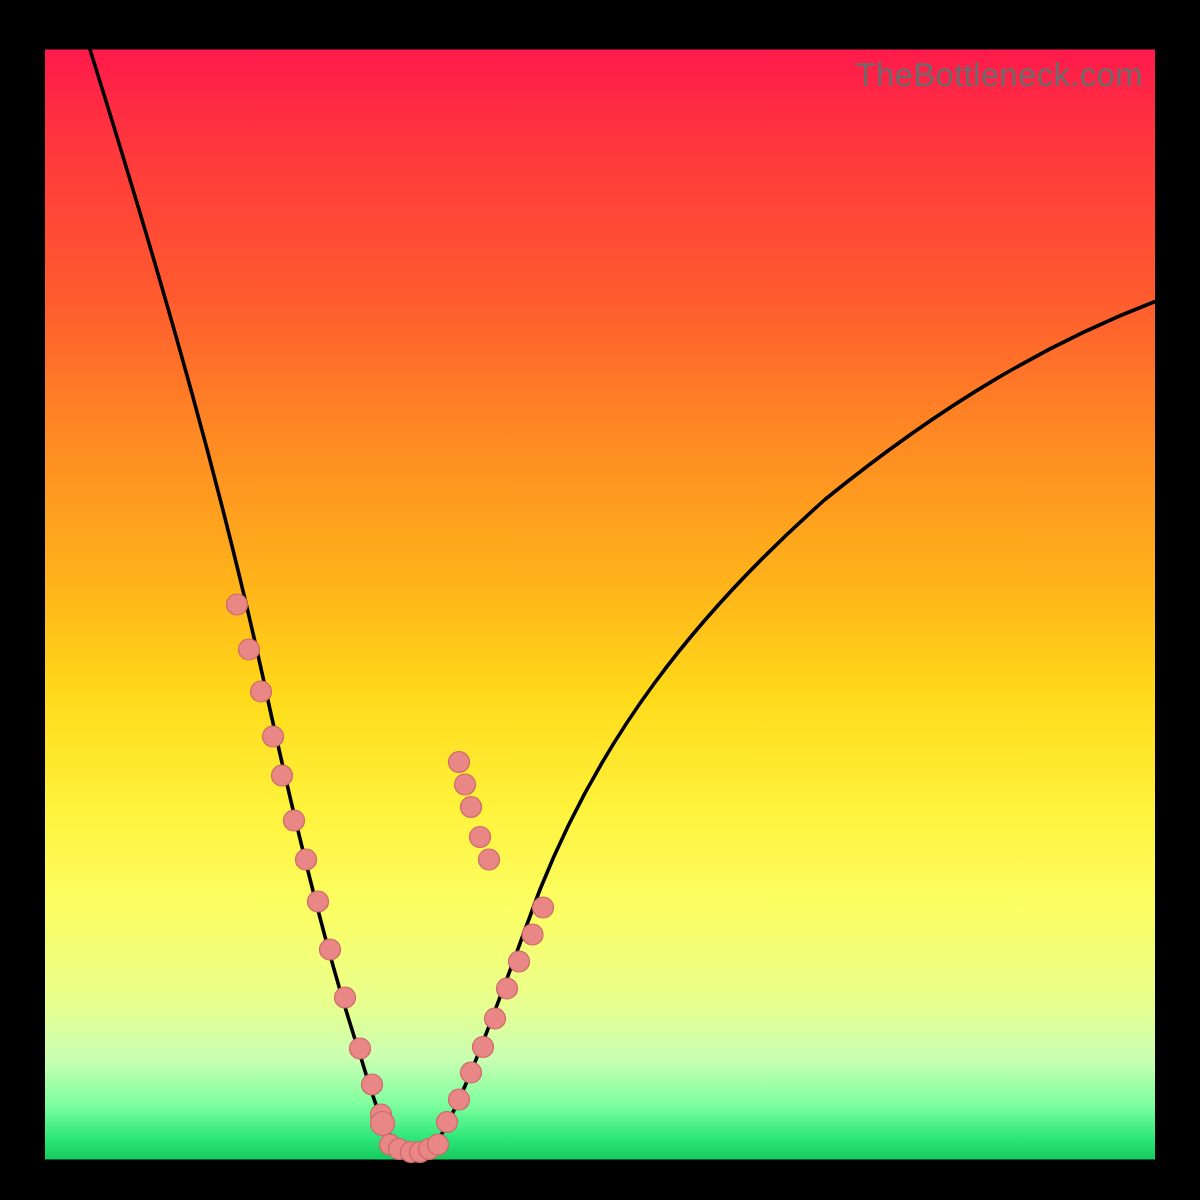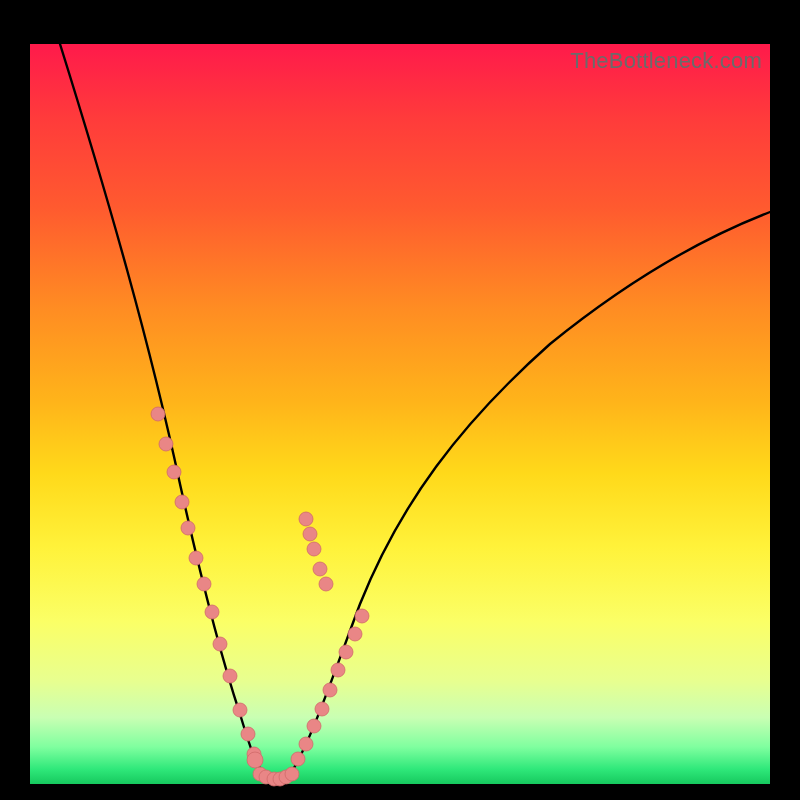--- a/index.html
+++ b/index.html
@@ -13,21 +13,21 @@
   }
   .frame {
     position: relative;
     width: 800px;
     height: 800px;
     background: #000;
   }
   .plot {
     position: absolute;
     left: 30px;
-    top: 44px;
+    top: 33px;
     width: 740px;
     height: 740px;
     background: linear-gradient(
       to bottom,
       #ff1a4b 0%,
       #ff3b3b 10%,
       #ff5a2f 22%,
       #ff8a23 35%,
       #ffb31a 48%,
       #ffd91a 58%,

